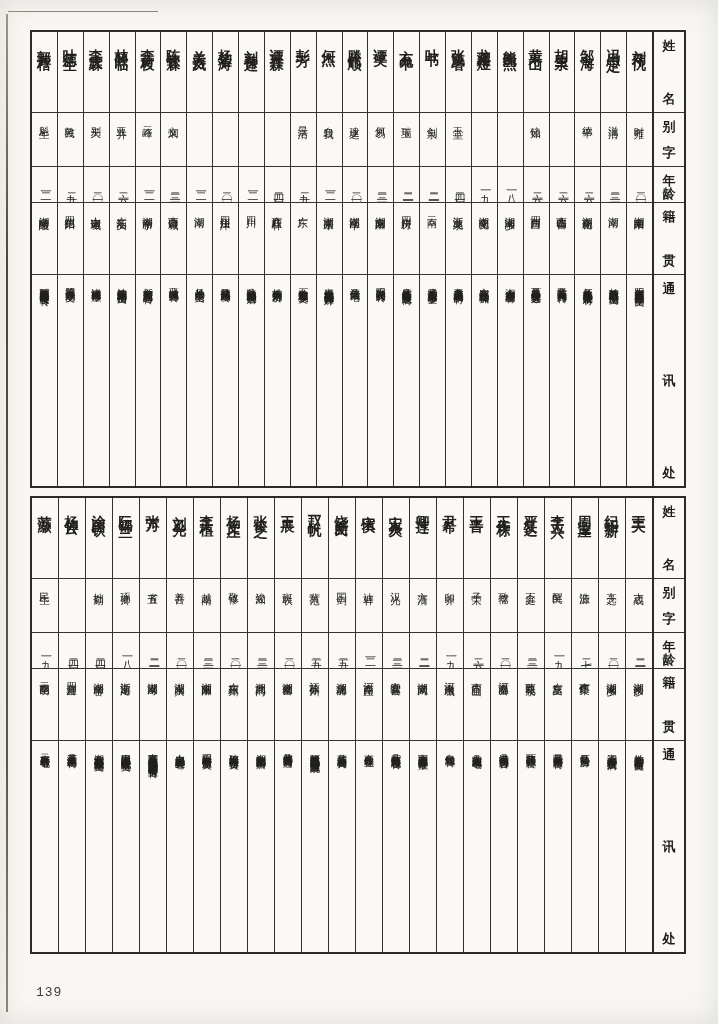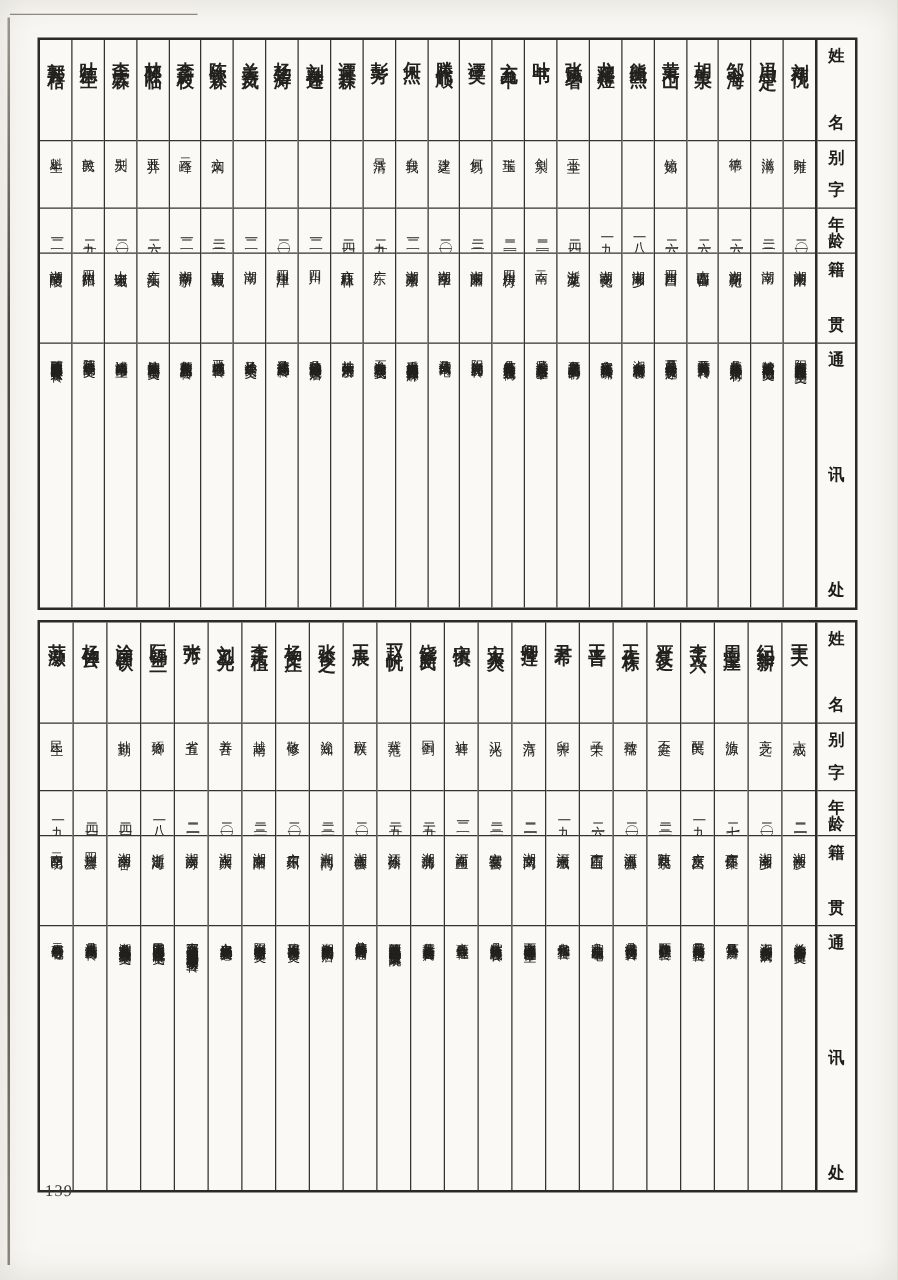--- a/index.html
+++ b/index.html
@@ -32,22 +32,22 @@
   .zi .vtext{font-size:10.5px;letter-spacing:2px;padding-top:5px;}
   .age .vtext{font-size:11px;letter-spacing:1px;}
   .place .vtext{font-size:10.5px;letter-spacing:1px;padding-top:5px;}
   .address .vtext{font-size:10px;letter-spacing:.5px;line-height:13px;padding-top:5px;}
 
   .hdr{justify-content:center;}
   .spread{display:flex;flex-direction:column;justify-content:space-between;align-items:center;
           height:100%;box-sizing:border-box;padding:7px 0;font-size:13px;font-weight:700;color:#1d1c19;}
   .spread span{display:block;line-height:1;}
 
-  .page-number{position:absolute;left:36px;top:945px;font-size:13px;color:#3a3833;
-               font-family:Liberation Serif, serif;letter-spacing:1px;}
+  .page-number{position:absolute;left:36px;top:985px;font-size:13px;color:#3a3833;
+               font-family:Liberation Mono, monospace;letter-spacing:1px;}
 </style>
 </head>
 <body>
 
 <div class="page">
   <div class="gutter-line"></div>
   <div class="top-edge"></div>
 
   <div class="tbl" id="tbl-top">
       <div class="col">

